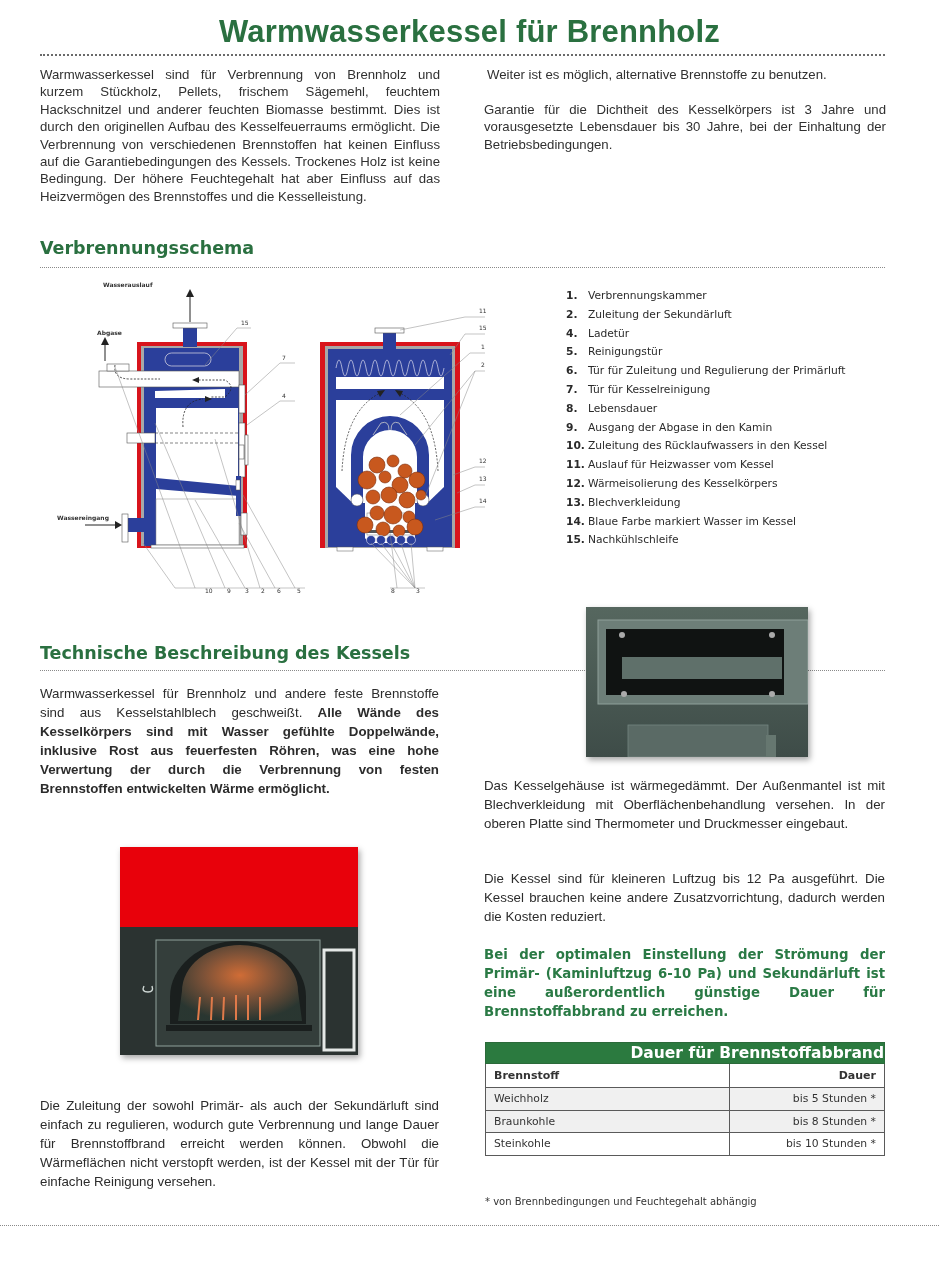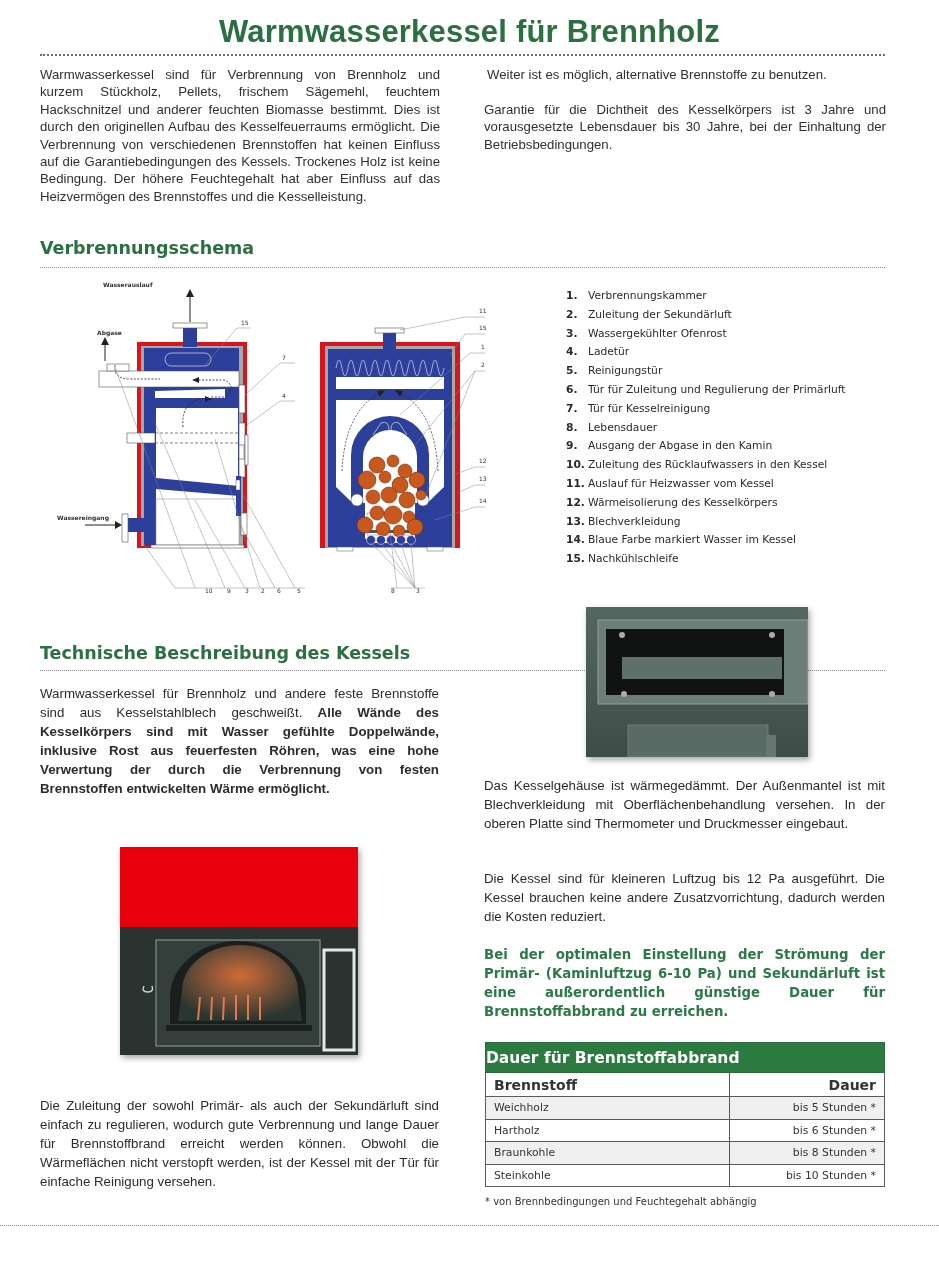--- a/index.html
+++ b/index.html
@@ -10,23 +10,23 @@
   .dots { border-top: 2px dotted #6a6a6a; height: 0; }
   .dots-thin { border-top: 1px dotted #8a8a8a; height: 0; }
   .narrow { font-family: "Liberation Sans", sans-serif; font-size: 13.2px; line-height: 17.4px; color: #303030; text-align: justify; }
   .h2 { font-family: "DejaVu Sans", sans-serif; font-weight: bold; font-size: 17.5px; color: #2a7040; }
   .legend { font-family: "DejaVu Sans", sans-serif; font-size: 10.7px; line-height: 18.8px; color: #2a2a2a; }
   .legend .num { font-weight: bold; display: inline-block; width: 22px; }
   .body { font-family: Liberation Sans, sans-serif; font-size: 13.3px; line-height: 19px; color: #2c2c2c; text-align: justify; }
   .body b { font-weight: bold; }
   .green-bold { font-family: "DejaVu Sans", sans-serif; font-weight: bold; font-size: 13.3px; line-height: 19px; color: #2a7a45; text-align: justify; }
   table.dur { border-collapse: collapse; width: 400px; font-family: "DejaVu Sans", sans-serif; }
-  table.dur th.cap { background: #2b7a3f; color: #ffffff; font-size: 15.5px; font-weight: bold; height: 30px; text-align: left; border: 1px solid #2b6a3a; }
+  table.dur th.cap { background: #2b7a3f; color: #ffffff; font-size: 15.5px; font-weight: bold; height: 21px; text-align: right; border: 1px solid #2b6a3a; }
   table.dur td { border: 1px solid #5a5a5a; font-size: 10.8px; height: 22.5px; padding: 0 8px; color: #333; }
-  table.dur tr.hdr td { font-weight: bold; font-size: 14px; height: 24px; }
+  table.dur tr.hdr td { font-weight: bold; font-size: 11px; height: 24px; }
   table.dur tr.alt td { background: #f0f0f0; }
   table.dur td.c2 { text-align: right; }
   .foot { font-family: "DejaVu Sans", sans-serif; font-size: 10px; color: #333; }
   .photo { overflow: hidden; box-shadow: 2px 3px 6px rgba(0,0,0,0.35); }
   .dlabel { font-family: "DejaVu Sans", sans-serif; font-size: 6px; font-weight: bold; fill: #333; }
   .nlabel { font-family: "DejaVu Sans", sans-serif; font-size: 6px; fill: #333; }
 </style>
 </head>
 <body>
 
@@ -222,21 +222,20 @@
     <text x="424" y="206" class="nlabel">13</text>
     <text x="424" y="228" class="nlabel">14</text>
     <text x="336" y="318" class="nlabel">8</text>
     <text x="361" y="318" class="nlabel">3</text>
   </g>
 </svg>
 
 <div class="abs legend" style="left:566px; top:287px;">
   <div><span class="num">1.</span><span>Verbrennungskammer</span></div>
   <div><span class="num">2.</span><span>Zuleitung der Sekundärluft</span></div>
-  <div><span class="num">3.</span><span>Wassergekühlter Ofenrost</span></div>
   <div><span class="num">4.</span><span>Ladetür</span></div>
   <div><span class="num">5.</span><span>Reinigungstür</span></div>
   <div><span class="num">6.</span><span>Tür für Zuleitung und Regulierung der Primärluft</span></div>
   <div><span class="num">7.</span><span>Tür für Kesselreinigung</span></div>
   <div><span class="num">8.</span><span>Lebensdauer</span></div>
   <div><span class="num">9.</span><span>Ausgang der Abgase in den Kamin</span></div>
   <div><span class="num">10.</span><span>Zuleitung des Rücklaufwassers in den Kessel</span></div>
   <div><span class="num">11.</span><span>Auslauf für Heizwasser vom Kessel</span></div>
   <div><span class="num">12.</span><span>Wärmeisolierung des Kesselkörpers</span></div>
   <div><span class="num">13.</span><span>Blechverkleidung</span></div>
@@ -310,24 +309,20 @@
         <th class="cap" colspan="2">Dauer für Brennstoffabbrand</th>
       </tr>
   <tr class="hdr">
     <td style="width:244px;">Brennstoff</td>
     <td class="c2">Dauer</td>
   </tr>
   <tr class="alt">
     <td>Weichholz</td>
     <td class="c2">bis 5 Stunden *</td>
   </tr>
-  <tr>
-    <td>Hartholz</td>
-    <td class="c2">bis 6 Stunden *</td>
-  </tr>
   <tr class="alt">
     <td>Braunkohle</td>
     <td class="c2">bis 8 Stunden *</td>
   </tr>
   <tr>
     <td>Steinkohle</td>
     <td class="c2">bis 10 Stunden *</td>
   </tr>
 </tbody>
   </table>

